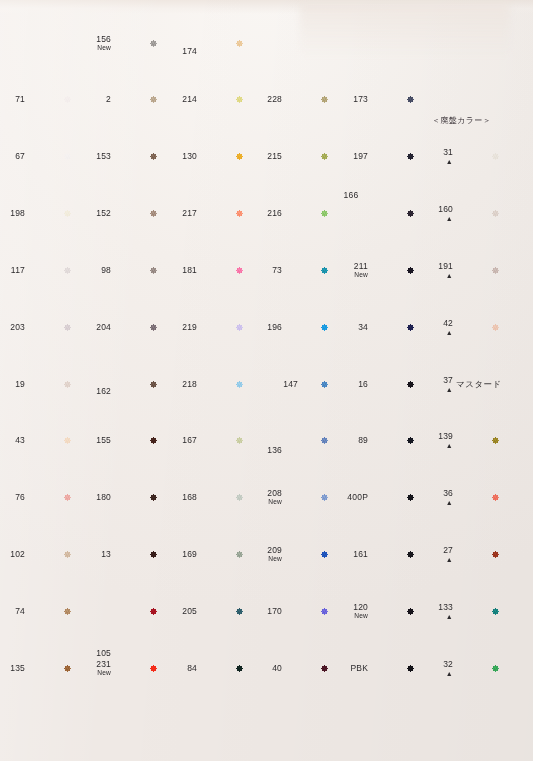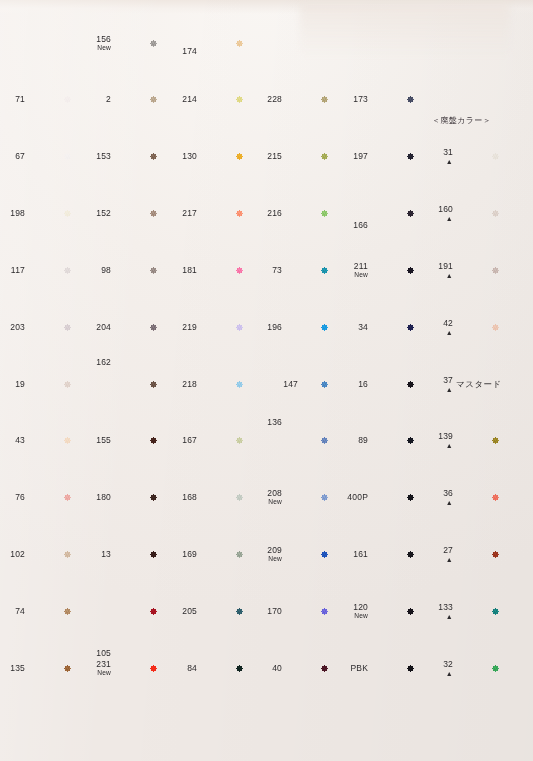--- a/index.html
+++ b/index.html
@@ -190,21 +190,21 @@
     <div class="label" style="left: 163px; width: 34px; top: 208.5px;"><span>217</span></div>
     <div class="swatch" style="left: 283px; top: 188px; width: 83px; height: 51px; background: rgb(141, 200, 106);">
       <div class="weave"></div>
       <div class="shade"></div>
     </div>
     <div class="label" style="left: 248px; width: 34px; top: 208.5px;"><span>216</span></div>
     <div class="swatch" style="left: 369px; top: 188px; width: 83px; height: 51px; background: rgb(43, 36, 48);">
       <div class="weave"></div>
       <div class="shade"></div>
     </div>
-    <div class="label" style="left: 334px; width: 34px; top: 221px;"><span>166</span></div>
+    <div class="label" style="left: 334px; width: 34px; top: 191px; text-align: center;"><span>166</span></div>
     <div class="swatch" style="left: 454px; top: 188px; width: 83px; height: 51px; background: rgb(222, 210, 202);">
       <div class="weave"></div>
       <div class="shade"></div>
     </div>
     <div class="label" style="left: 419px; width: 34px; top: 204.5px;"><span>160</span><span class="tri">▲</span></div>
     <div class="swatch" style="left: 26px; top: 245px; width: 83px; height: 51px; background: rgb(227, 220, 219);">
       <div class="weave"></div>
       <div class="shade"></div>
     </div>
     <div class="label" style="left: -9px; width: 34px; top: 265.5px;"><span>117</span></div>
@@ -265,21 +265,21 @@
     <div class="label" style="left: 419px; width: 34px; top: 318.5px;"><span>42</span><span class="tri">▲</span></div>
     <div class="swatch" style="left: 26px; top: 359px; width: 83px; height: 51px; background: rgb(227, 213, 205);">
       <div class="weave"></div>
       <div class="shade"></div>
     </div>
     <div class="label" style="left: -9px; width: 34px; top: 379.5px;"><span>19</span></div>
     <div class="swatch" style="left: 112px; top: 359px; width: 83px; height: 51px; background: rgb(107, 83, 70);">
       <div class="weave"></div>
       <div class="shade"></div>
     </div>
-    <div class="label" style="left: 77px; width: 34px; top: 358px; text-align: right;"><span>162</span></div>
+    <div class="label" style="left: 77px; width: 34px; top: 387px; text-align: right;"><span>162</span></div>
     <div class="swatch" style="left: 198px; top: 359px; width: 83px; height: 51px; background: rgb(150, 205, 235);">
       <div class="weave"></div>
       <div class="shade"></div>
     </div>
     <div class="label" style="left: 163px; width: 34px; top: 379.5px;"><span>218</span></div>
     <div class="swatch" style="left: 283px; top: 359px; width: 83px; height: 51px; background: rgb(74, 134, 196);">
       <div class="weave"></div>
       <div class="shade"></div>
     </div>
     <div class="label" style="left: 264px; width: 34px; top: 379.5px;"><span>147</span></div>
@@ -302,21 +302,21 @@
     <div class="label" style="left: 77px; width: 34px; top: 435.5px;"><span>155</span></div>
     <div class="swatch" style="left: 198px; top: 415px; width: 83px; height: 51px; background: rgb(204, 208, 164);">
       <div class="weave"></div>
       <div class="shade"></div>
     </div>
     <div class="label" style="left: 163px; width: 34px; top: 435.5px;"><span>167</span></div>
     <div class="swatch" style="left: 283px; top: 415px; width: 83px; height: 51px; background: rgb(101, 131, 189);">
       <div class="weave"></div>
       <div class="shade"></div>
     </div>
-    <div class="label" style="left: 248px; width: 34px; top: 418px;"><span>136</span></div>
+    <div class="label" style="left: 248px; width: 34px; top: 446px;"><span>136</span></div>
     <div class="swatch" style="left: 369px; top: 415px; width: 83px; height: 51px; background: rgb(20, 22, 31);">
       <div class="weave"></div>
       <div class="shade"></div>
     </div>
     <div class="label" style="left: 334px; width: 34px; top: 435.5px;"><span>89</span></div>
     <div class="swatch" style="left: 454px; top: 415px; width: 83px; height: 51px; background: rgb(155, 133, 38);">
       <div class="weave"></div>
       <div class="shade"></div>
     </div>
     <div class="label" style="left: 419px; width: 34px; top: 431.5px;"><span>139</span><span class="tri">▲</span></div>

